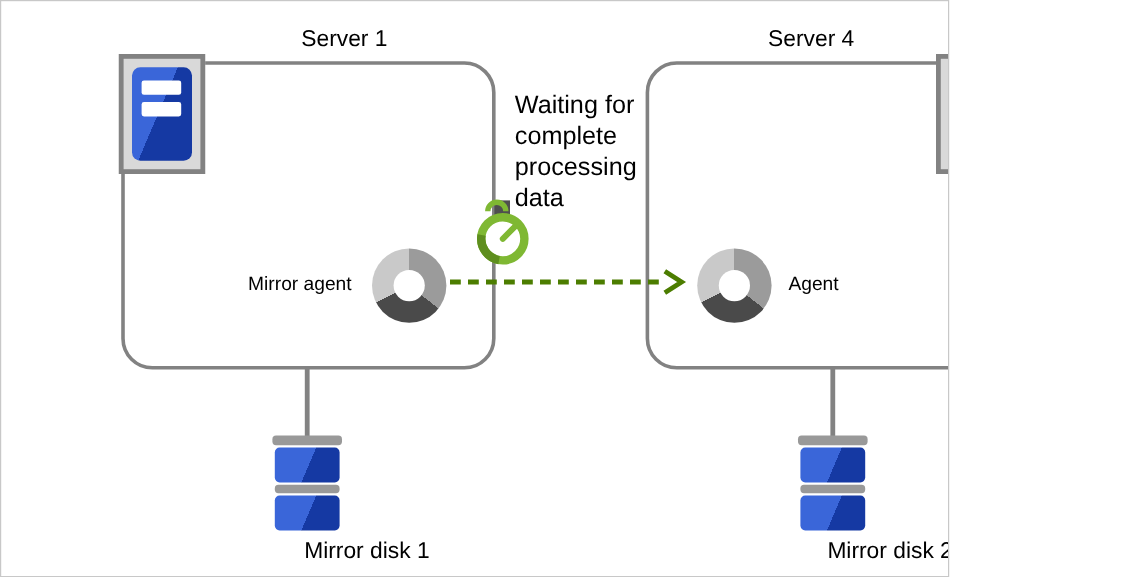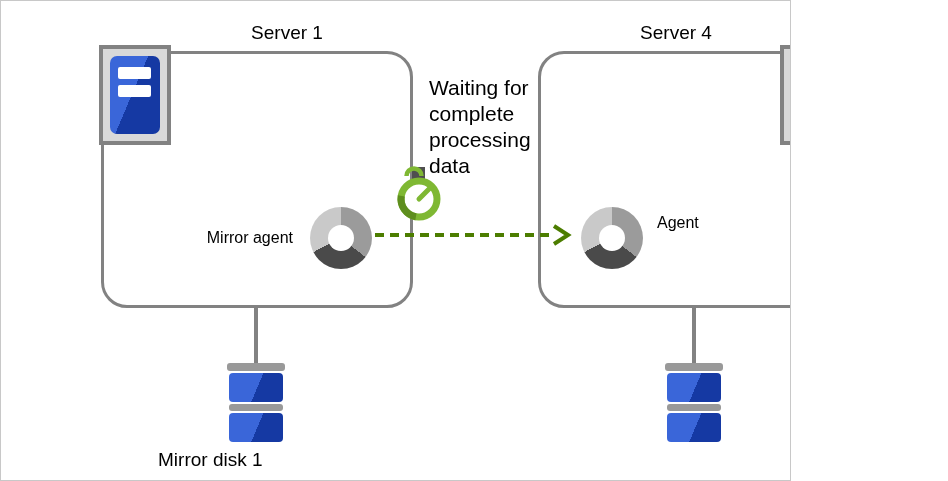--- a/index.html
+++ b/index.html
@@ -91,21 +91,21 @@
     background:var(--disk-gray,#999999); border-radius:3px;
   }
   .disk-cap.mid { width:54px; height:7px; margin-top:2px; }
   .disk-body {
     width:54px; height:29px; margin:0 auto;
     border-radius:4px;
     background:linear-gradient(113deg, var(--blue-light,#3a66d9) 52%, var(--blue-dark,#1539a3) 52%);
   }
   .disk-label {
     position:absolute; top:447px; width:200px;
-    text-align:left; font-size:19px; line-height:23px;
+    text-align:right; font-size:19px; line-height:23px;
   }
 </style>
 </head>
 <body>
 
 <div class="canvas">
 
   <div class="server-box" style="left:100px"></div>
   <div class="server-title" style="left:186px">Server 1</div>
 
@@ -129,21 +129,21 @@
     <div class="server-icon-panel">
       <div class="icon-bar b1"></div>
       <div class="icon-bar b2"></div>
     </div>
   </div>
 
   <div class="donut" style="left:580px">
     <div class="donut-hole"></div>
   </div>
 
-  <div class="diagram-label" style="left:656px; top:210px">Agent</div>
+  <div class="diagram-label" style="left:656px; top:225px">Agent</div>
 
   <div class="annotation">Waiting for complete processing data</div>
 
   <svg class="abs" style="left:368px; top:222px" width="210" height="24" viewBox="0 0 210 24">
     <line class="dash-line" x1="6" y1="12" x2="185" y2="12"></line>
     <path class="arrow-head" d="M 185 3 L 199 12 L 185 21"></path>
   </svg>
 
   <svg class="abs" style="left:392px; top:154px" width="54" height="72" viewBox="0 0 54 72">
     <rect class="sw-crown" x="19" y="12" width="13" height="12"></rect>
@@ -162,14 +162,15 @@
   </div>
   <div class="disk-label" style="left:157px">Mirror disk 1</div>
 
   <div class="connector" style="left:691px"></div>
   <div class="disk" style="left:664px">
     <div class="disk-cap"></div>
     <div class="disk-body"></div>
     <div class="disk-cap mid"></div>
     <div class="disk-body"></div>
   </div>
+  <div class="disk-label" style="left:593px">Mirror disk 2</div>
 
 </div>
 
 </body></html>

